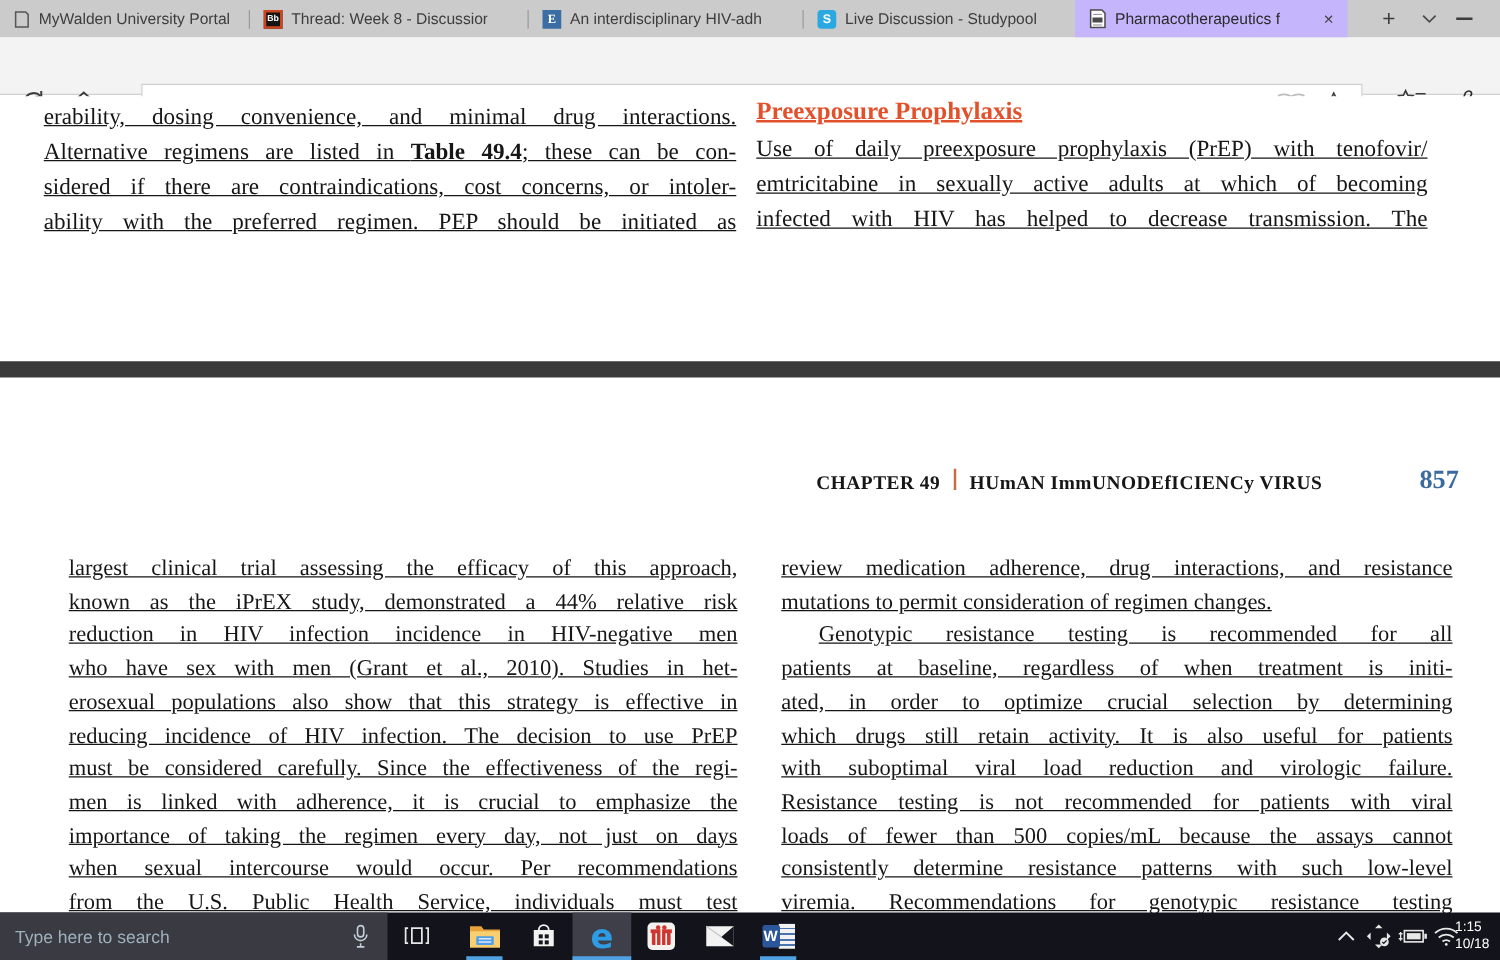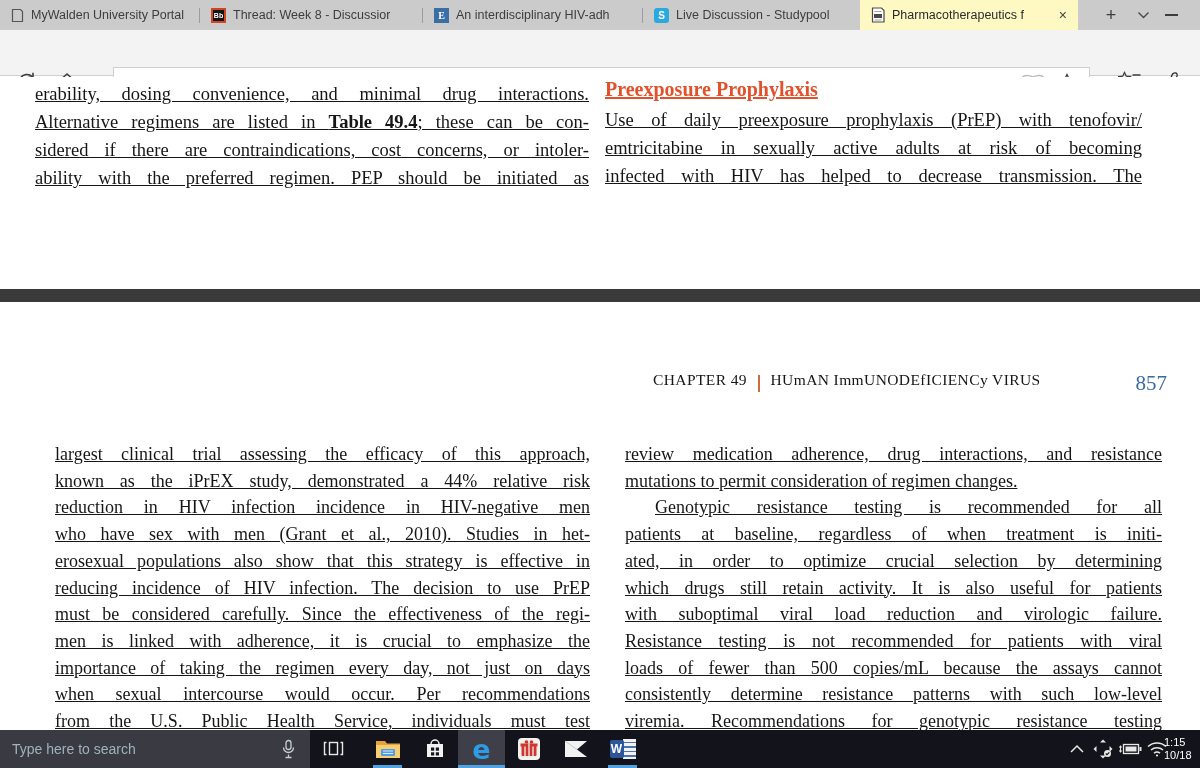--- a/index.html
+++ b/index.html
@@ -5,21 +5,21 @@
   html,body{margin:0;padding:0;background:#000;}
   #screen{position:relative;width:1200px;height:768px;background:#fff;overflow:hidden;
           font-family:"Liberation Sans",sans-serif;}
 
   
   .tabbar{position:absolute;top:0;left:0;width:1200px;height:30px;background:#cbcbcb;
           display:flex;align-items:stretch;}
   .tab{display:flex;align-items:center;gap:7px;padding:0 8px 0 11px;font-size:12.5px;
        color:#3d3d3d;overflow:hidden;white-space:nowrap;flex:none;cursor:default;}
   .t1{width:180px}.t2{width:203px}.t3{width:200px}.t4{width:198px}
-  .tab.active{background:#fef9c3;color:#2b2b2b;width:199px;}
+  .tab.active{background:#c4b5fd;color:#2b2b2b;width:199px;}
   .tsep{width:1px;height:15px;background:#9c9c9c;align-self:center;flex:none;}
   .ticon{flex:none;display:flex;align-items:center;justify-content:center;}
   .badge{width:15px;height:15px;color:#fff;display:flex;align-items:center;justify-content:center;
          font-weight:bold;flex:none;box-sizing:border-box;}
   .badge-bb{background:#141414;border:2px solid #cf4520;font-size:7px;}
   .badge-e{background:#3a6ea5;font-family:"Liberation Serif",serif;font-size:10px;}
   .badge-s{background:#2aa9e0;border-radius:3px;font-size:10px;}
   .ttitle{overflow:hidden;white-space:nowrap;}
   .tclose{margin-left:auto;font-size:14px;color:#444;padding:0 3px;}
   .tplus{width:34px;margin-left:16px;display:flex;align-items:center;justify-content:center;
@@ -37,21 +37,21 @@
   .addr-ic{flex:none;display:flex;align-items:center;margin-right:12px;}
 
   
   .doc{position:absolute;top:77px;left:0;width:1200px;height:653px;background:#fff;
        font-family:"Liberation Serif",serif;color:#161616;}
   .col{position:absolute;text-decoration:underline;}
   .p1l{left:35px;top:3px;width:554px;font-size:18.5px;line-height:28px;}
   .p1h{left:605px;top:1px;font-size:20px;font-weight:bold;color:#e2512b;}
   .p1r{left:605px;top:29px;width:537px;font-size:18.5px;line-height:28px;}
   .darksep{position:absolute;left:0;top:212px;width:1200px;height:13px;background:#3a3a3a;}
-  .chrow{position:absolute;left:653px;top:294px;width:514px;display:flex;align-items:flex-start;}
+  .chrow{position:absolute;left:653px;top:294px;width:514px;display:flex;align-items:flex-end;font-weight:bold;}
   .chlabel{font-size:15.5px;letter-spacing:.4px;}
   .chdiv{width:1.5px;height:17px;background:#c96b45;margin:0 11px;align-self:center;}
   .chtitle{font-size:15.5px;letter-spacing:.4px;}
   .chnum{margin-left:auto;font-size:21px;color:#3a6aa0;}
   .p2l{left:55px;top:364px;width:535px;font-size:18px;line-height:26.7px;}
   .p2r{left:625px;top:364px;width:537px;font-size:18px;line-height:26.7px;}
   .tline{text-align:justify;text-align-last:justify;}
   .tline.nolast{text-align-last:left;}
   .tline.indent{text-indent:30px;}
 
@@ -175,21 +175,21 @@
   <div class="doc">
     <div class="col p1l">
         <div class="tline">erability, dosing convenience, and minimal drug interactions.</div>
         <div class="tline">Alternative regimens are listed in <b>Table 49.4</b>; these can be con-</div>
         <div class="tline">sidered if there are contraindications, cost concerns, or intoler-</div>
         <div class="tline">ability with the preferred regimen. PEP should be initiated as</div>
       </div>
     <div class="col p1h">Preexposure Prophylaxis</div>
     <div class="col p1r">
         <div class="tline">Use of daily preexposure prophylaxis (PrEP) with tenofovir/</div>
-        <div class="tline">emtricitabine in sexually active adults at risk of becoming</div>
+        <div class="tline">emtricitabine in sexually active adults at which of becoming</div>
         <div class="tline">infected with HIV has helped to decrease transmission. The</div>
       </div>
 
     <div class="darksep"></div>
 
     <div class="chrow">
       <span class="chlabel">CHAPTER 49</span>
       <span class="chdiv"></span>
       <span class="chtitle">HUmAN ImmUNODEfICIENCy VIRUS</span>
       <span class="chnum">857</span>

